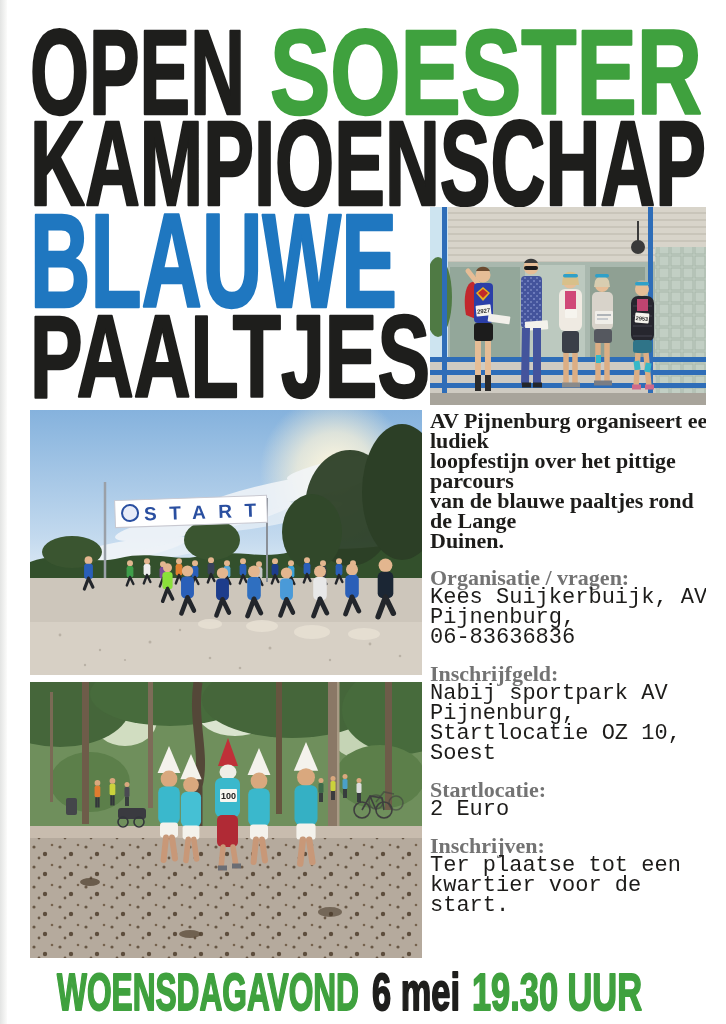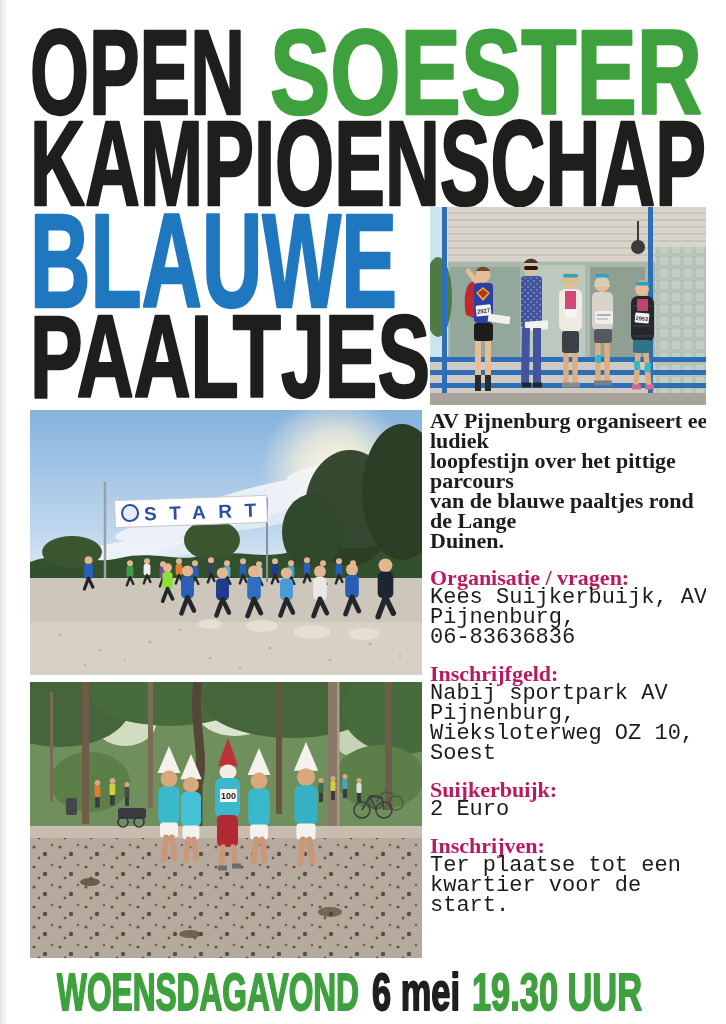--- a/index.html
+++ b/index.html
@@ -16,21 +16,21 @@
   .t4{position:absolute;left:0;top:311px;}
   .photo{position:absolute;display:block;}
   .photo-podium{left:430px;top:207px;}
   .photo-start{left:30px;top:410px;}
   .photo-forest{left:30px;top:682px;}
   .col{position:absolute;left:430px;top:411px;width:290px;
        font-size:22px;line-height:20px;}
   .col p{margin:0 0 17px 0;white-space:pre-line;}
   .col p.bold{font-weight:bold;}
   .sec{margin:0 0 16px 0;}
-  .sec .h{color:#be185d;font-weight:bold;}
+  .sec .h{color:#737373;font-weight:bold;}
   .sec .v{white-space:pre-line;font-family:Liberation Mono, monospace;}
   .footer-svg{position:absolute;left:0;top:968px;}
 </style>
 </head>
 <body>
 
 <div class="page">
   <div class="left-edge"></div>
 
   <svg class="t1" width="726" height="94" viewBox="0 0 726 94">
@@ -252,24 +252,24 @@
 van de blauwe paaltjes rond de Lange
 Duinen.</p>
     <div class="sec">
       <div class="h">Organisatie / vragen:</div>
       <div class="v">Kees Suijkerbuijk, AV Pijnenburg,
 06-83636836</div>
     </div>
     <div class="sec">
       <div class="h">Inschrijfgeld:</div>
       <div class="v">Nabij sportpark AV Pijnenburg,
-Wieksloterweg OZ 10, Soest</div>
+Startlocatie OZ 10, Soest</div>
     </div>
     <div class="sec">
-      <div class="h">Suijkerbuijk:</div>
+      <div class="h">Startlocatie:</div>
       <div class="v">2 Euro</div>
     </div>
     <div class="sec">
       <div class="h">Inschrijven:</div>
       <div class="v">Ter plaatse tot een kwartier voor de
 start.</div>
     </div>
   </div>
 
   <svg class="photo photo-forest" width="392" height="276" viewBox="0 0 392 276">

